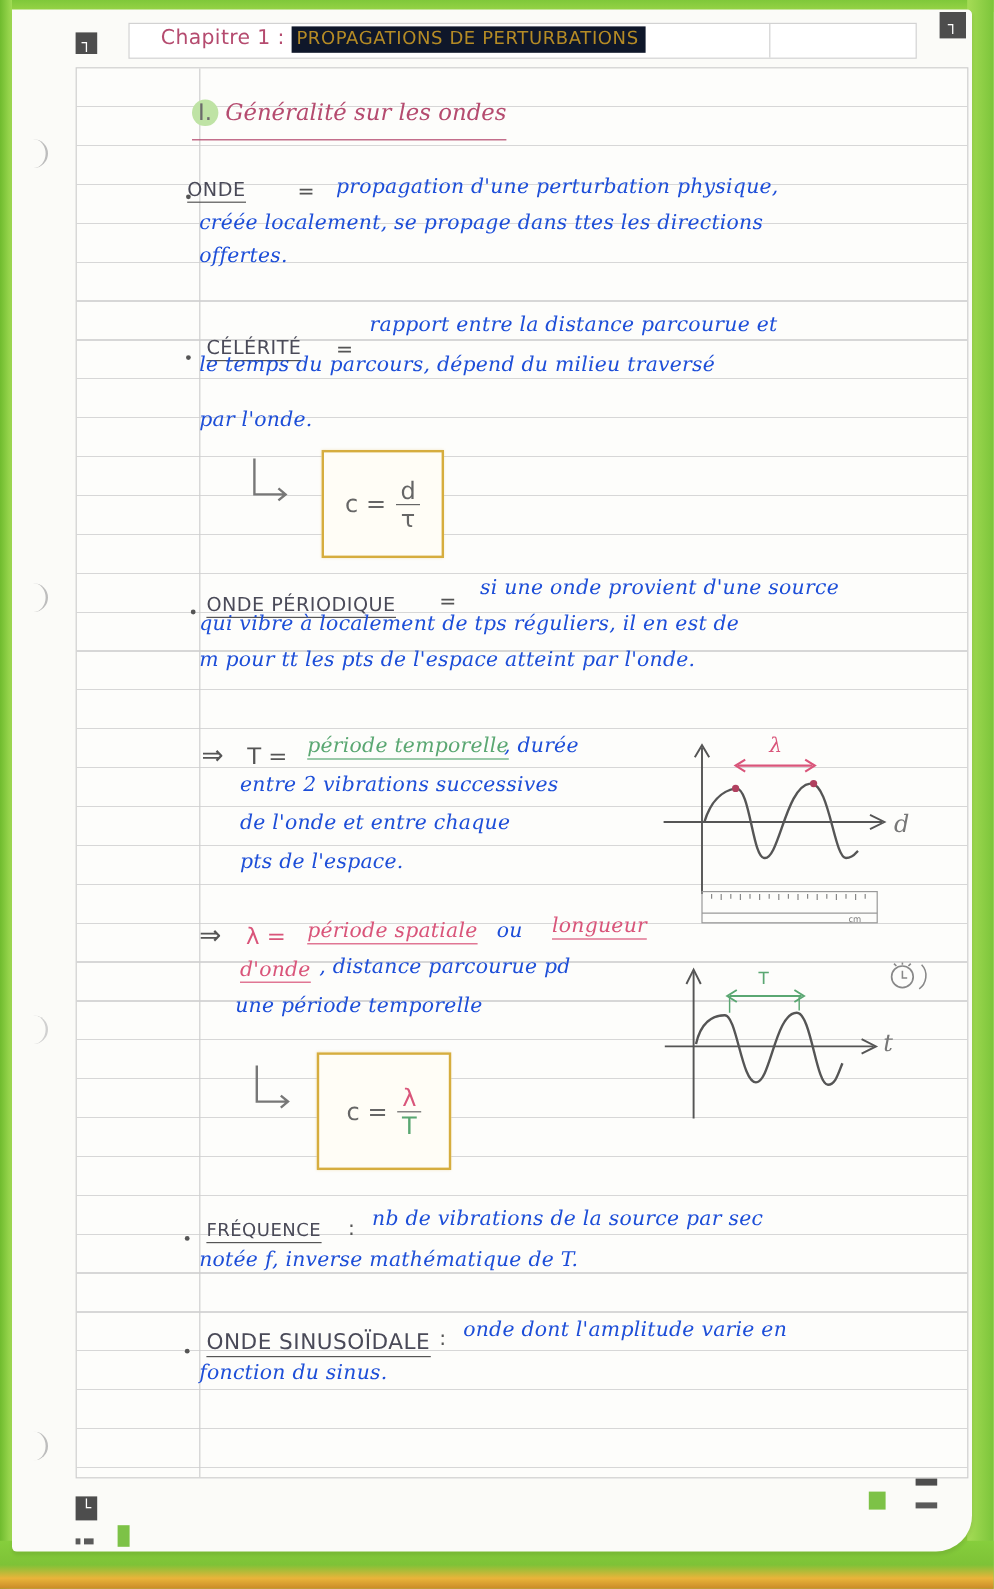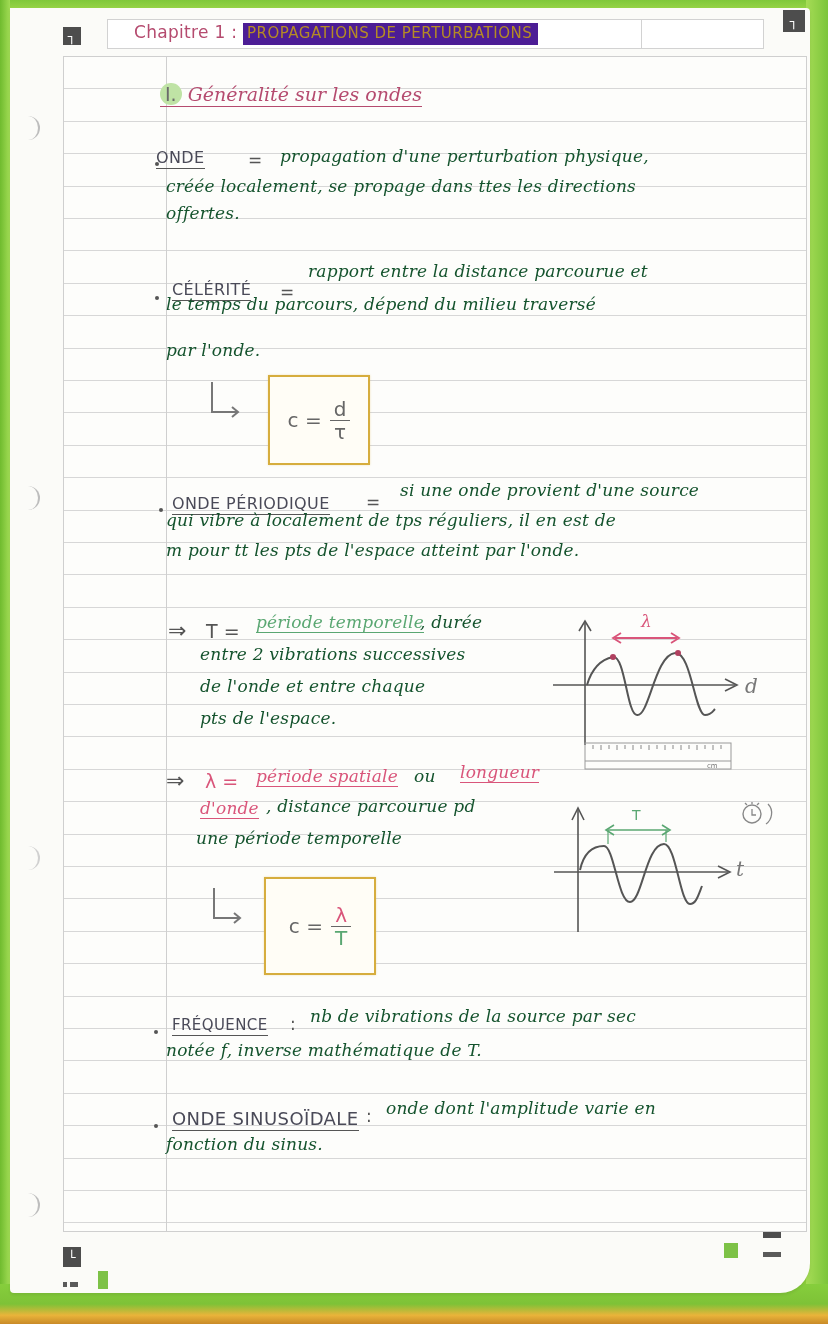--- a/index.html
+++ b/index.html
@@ -48,52 +48,52 @@
     }
     .header-box .split {
       position:absolute; left:533px; top:0; width:1px; height:28px; background:#d2d2d2;
     }
     .title {
       position:absolute; left:134px; top:22px;
       font-family:"DejaVu Sans", sans-serif; font-size:17px;
       color:#b54b6f; white-space:nowrap; letter-spacing:0.3px;
     }
     .title .hl {
-      background:#4c1d95; color:#b58b25; padding:1px 6px 3px 4px;
+      background:#0f172a; color:#b58b25; padding:1px 6px 3px 4px;
       font-size:15px; letter-spacing:0.5px;
     }
 
     .sheet {
       position:absolute; left:63px; top:56px; width:742px; height:1174px;
       border:1px solid #cfcfcf; background:#fdfdfb;
       background-image:repeating-linear-gradient(to bottom,
          transparent 0px, transparent 31.4px, #d7d7d7 31.4px, #d7d7d7 32.4px);
       background-position:0 0;
     }
     .margin-line {
       position:absolute; left:102px; top:0; width:1px; height:100%; background:#cfcfcf;
     }
 
-    .hw { position:absolute; white-space:nowrap; color:#14532d;
+    .hw { position:absolute; white-space:nowrap; color:#1d4ed8;
       font-family:"DejaVu Serif", serif; font-style:italic; font-size:17px; letter-spacing:0.2px; }
     .term { position:absolute; white-space:nowrap; color:#4a4a58;
       font-family:"DejaVu Sans", sans-serif; font-size:16px; letter-spacing:0.4px;
       border-bottom:1.5px solid #555; padding-bottom:1px; }
     .bullet { position:absolute; width:4px; height:4px; border-radius:50%; background:#555; }
     .arrow { position:absolute; white-space:nowrap; color:#555;
       font-family:"DejaVu Sans", sans-serif; font-size:17px; }
     .pink { color:#d9557a; }
     .green { color:#5aa772; }
     .ul-pink { border-bottom:1.5px solid #d9557a; }
     .ul-green { border-bottom:1.5px solid #5aa772; }
 
     .section-h {
       position:absolute; left:160px; top:83px; white-space:nowrap;
       font-family:"DejaVu Serif", serif; font-style:italic; font-size:19px;
-      color:#b54b6f; border-bottom:1.5px solid #b54b6f; padding-bottom:1px;
+      color:#b54b6f; border-bottom:1.5px solid #b54b6f; padding-bottom:11px;
     }
     .section-h .num {
       background:#bfe3a5; border-radius:50%; padding:0 5px; color:#6b6b6b; font-style:normal;
       font-family:"DejaVu Sans", sans-serif; margin-right:6px;
     }
 
     .formula-box {
       position:absolute; border:2px solid #d6ad3e; background:#fffdf6;
       display:flex; align-items:center; justify-content:center;
       font-family:"DejaVu Sans", sans-serif; color:#666; font-size:20px;

